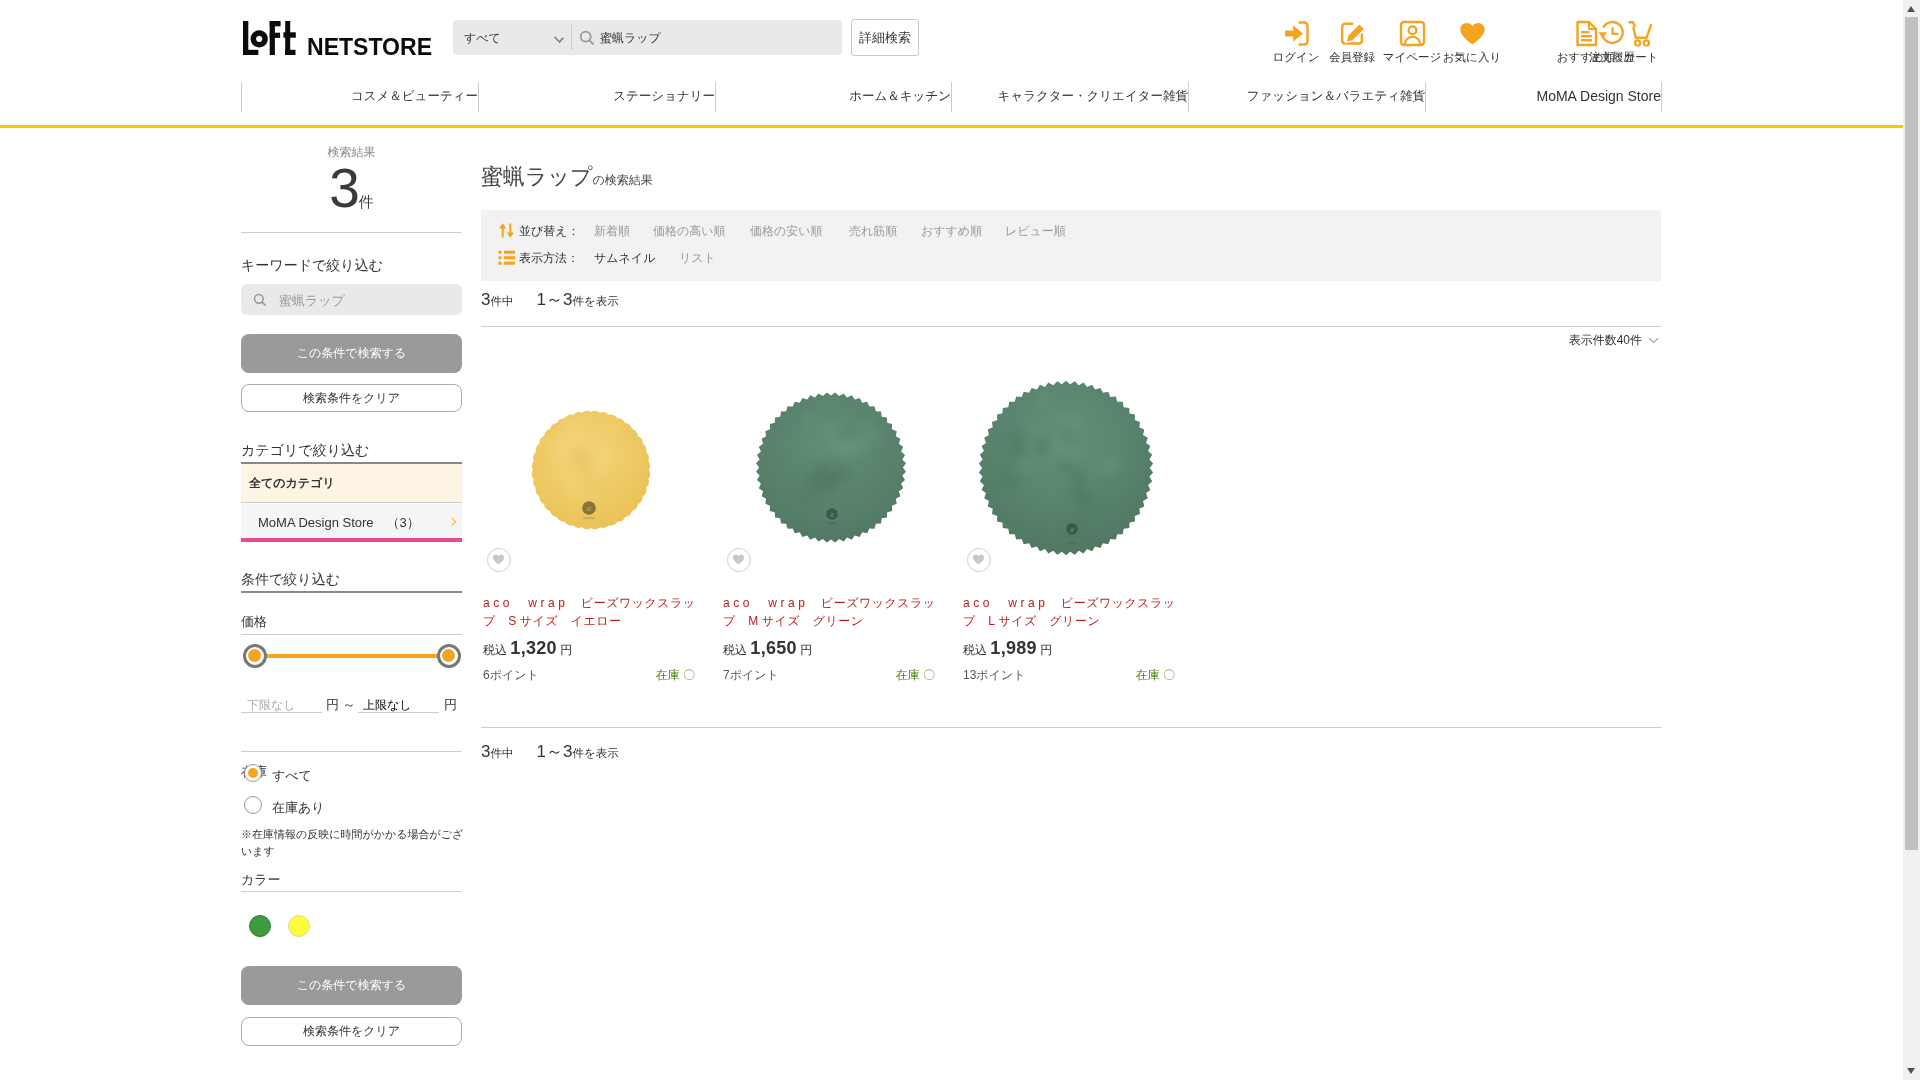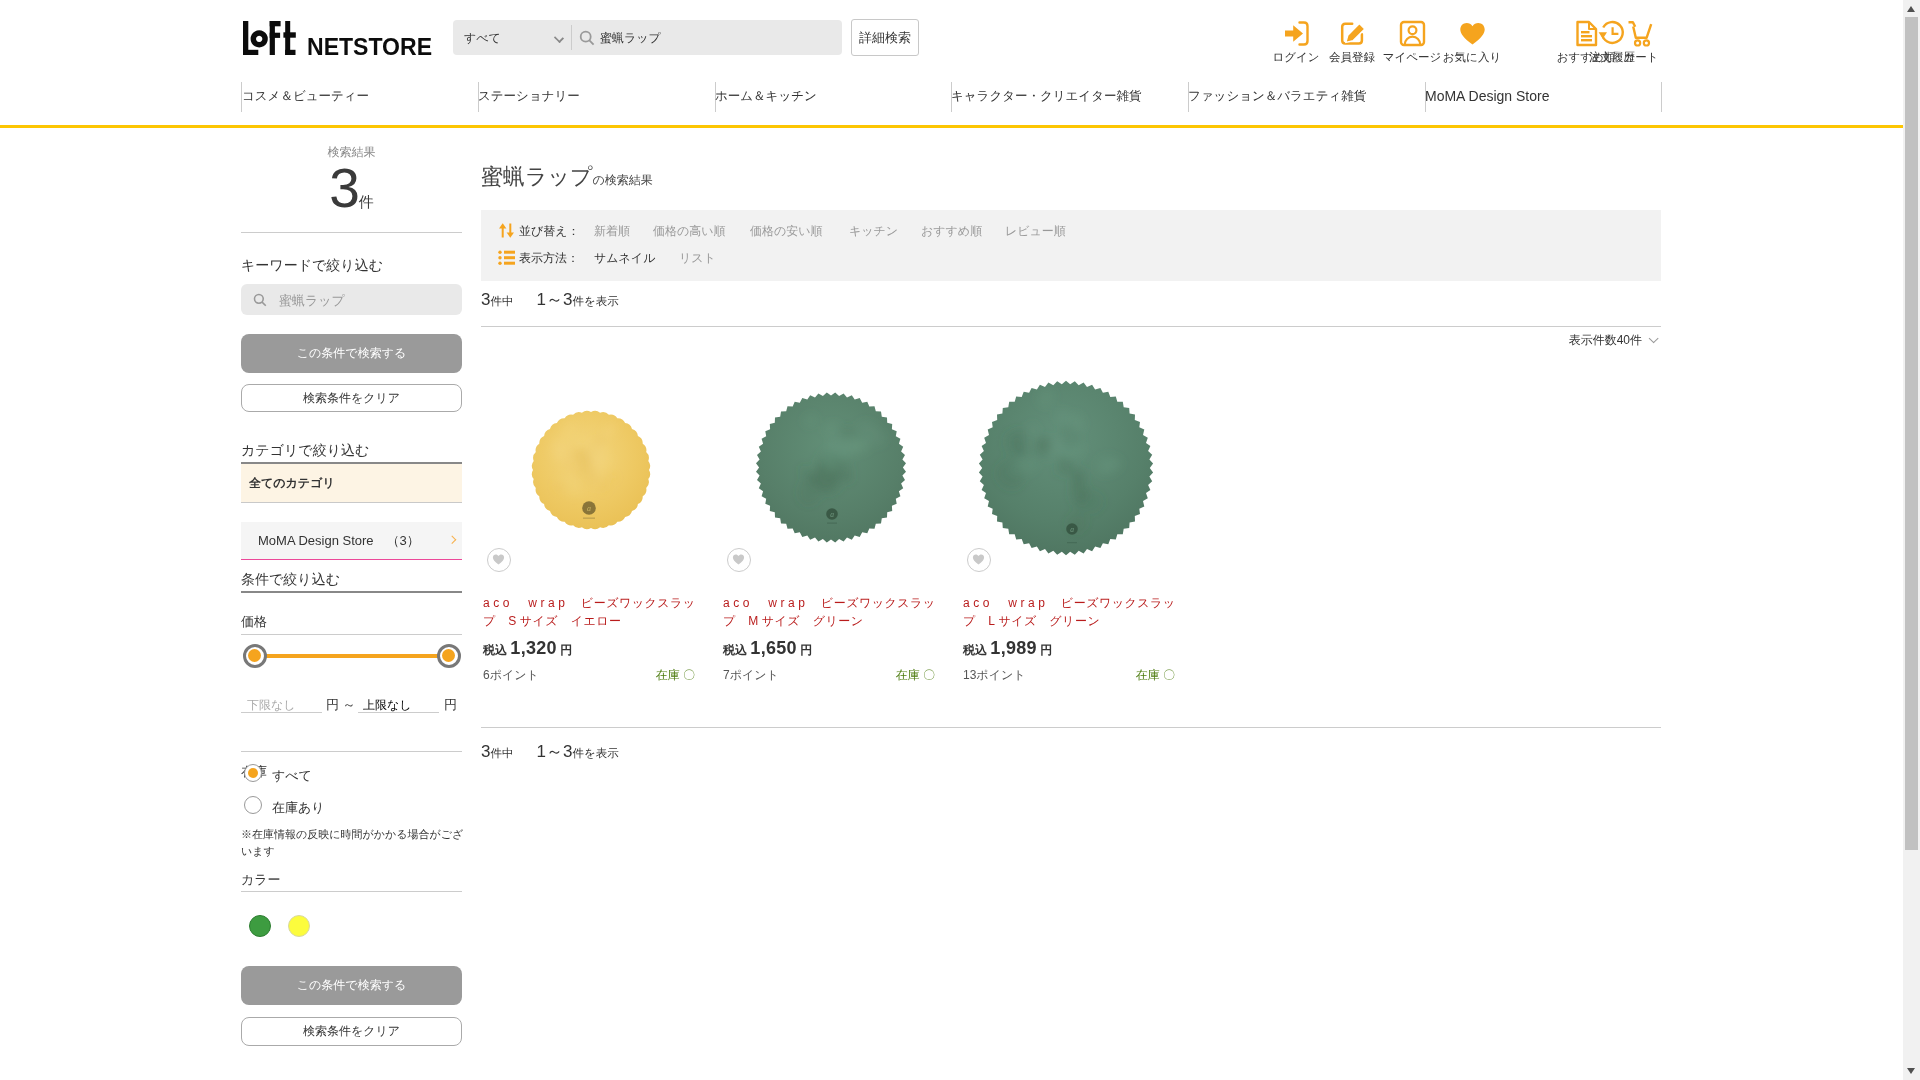--- a/index.html
+++ b/index.html
@@ -21,39 +21,39 @@
 #searchbar .all{position:absolute;left:11px;top:10px;font-size:12px;color:#333}
 #searchbar .chev{position:absolute;left:102px;top:14px;width:8px;height:8px;border-right:2px solid #888;border-bottom:2px solid #888;transform:rotate(45deg) scale(1,.8)}
 #searchbar .div{position:absolute;left:118px;top:5px;width:1px;height:25px;background:#ccc}
 #searchbar .kw{position:absolute;left:147px;top:10px;font-size:12px;color:#333}
 #btn-adv{left:851px;top:19px;width:68px;height:37px;background:#fff;border:1px solid #c8c8c8;border-radius:3px;font-size:13px;color:#333;text-align:center;line-height:35px;box-sizing:border-box}
 .hicon{position:absolute;top:20px;text-align:center}
 .hicon svg{display:block;margin:0 auto}
 .hicon .lb{font-size:11.5px;color:#333;margin-top:3px;white-space:nowrap}
 
 #nav{left:0;top:80px;width:1920px;height:45px}
-#nav .it{position:absolute;top:0;height:33px;line-height:33px;text-align:left;font-size:12.5px;color:#333}
+#nav .it{position:absolute;top:0;height:33px;line-height:33px;text-align:right;font-size:12.5px;color:#333}
 #nav .vd{position:absolute;top:2px;width:1px;height:30px;background:#ccc}
 #yline{left:0;top:125px;width:1920px;height:3px;background:#fdc602}
 
 #side{left:241px;top:130px;width:221px}
 .s-c{position:absolute;left:0;width:221px;text-align:center}
 .hr{position:absolute;left:0;width:221px;border-top:1px solid #ccc}
 .hrd{position:absolute;left:0;width:221px;border-top:2px solid #888}
 .sh{position:absolute;left:0;font-size:14px;color:#333}
 .sbtn1{position:absolute;left:0;width:221px;background:#9a9a9a;color:#fff;font-size:12px;text-align:center;border-radius:8px}
 .sbtn2{position:absolute;left:0;width:221px;background:#fff;border:1px solid #aaa;color:#333;font-size:12px;text-align:center;border-radius:8px;box-sizing:border-box}
 
 #main{left:481px;top:130px;width:1180px}
 .g{color:#999}
 .mhr{position:absolute;left:0;width:1180px;border-top:1px solid #ccc}
 
 .pt{position:absolute;width:232px;font-size:12px;line-height:17.5px;color:#b91c1c;letter-spacing:.5px}
 .lsp{letter-spacing:3.5px}
-.price{position:absolute;font-size:12px;font-weight:bold;color:#333}
+.price{position:absolute;font-size:12px;font-weight:normal;color:#333}
 .price b{font-size:18px;letter-spacing:.3px}
 .pp{position:absolute;font-size:12px;color:#555}
 .stock{position:absolute;font-size:12px;color:#4d7c0f}
 .heart{position:absolute;width:24px;height:24px;border:1.5px solid #ccc;border-radius:50%;background:#fff;box-sizing:border-box}
 </style>
 </head>
 <body>
 
 <div id="sb">
     <span class="tri up"></span>
@@ -181,21 +181,21 @@
         <line x1="10.4" y1="10.4" x2="14.6" y2="14.6" stroke="#999" stroke-width="1.8"></line>
       </svg>
   <span style="position:absolute;left:38px;top:8px;font-size:13px;color:#999">蜜蝋ラップ</span>
  </div>
  <div class="sbtn1" style="top:204px;height:39px;line-height:39px">この条件で検索する</div>
  <div class="sbtn2" style="top:254px;height:28px;line-height:26px">検索条件をクリア</div>
 
  <div class="sh" style="top:312px">カテゴリで絞り込む</div>
  <div class="hrd" style="top:332px"></div>
  <div class="abs" style="left:0;top:334px;width:221px;height:39px;background:#fdf4e4;border-bottom:1px solid #c9c9c9;font-size:12px;font-weight:bold;line-height:39px;padding-left:8px">全てのカテゴリ</div>
- <div class="abs" style="left:0;top:392px;width:221px;height:38px;background:#f5f5f5;border-bottom:1px solid #ec4899;font-size:13px;line-height:38px;padding-left:17px">MoMA Design Store　（3）
+ <div class="abs" style="left:0;top:374px;width:221px;height:38px;background:#f5f5f5;border-bottom:4px solid #ec4899;font-size:13px;line-height:38px;padding-left:17px">MoMA Design Store　（3）
   <span style="position:absolute;right:8px;top:15px;width:5.5px;height:5.5px;border-right:1.7px solid #f8b14c;border-bottom:1.7px solid #f8b14c;transform:rotate(-45deg)"></span>
  </div>
 
  <div class="sh" style="top:441px">条件で絞り込む</div>
  <div class="hrd" style="top:461px"></div>
  <div class="abs" style="top:483px;font-size:13px">価格</div>
  <div class="hr" style="top:504px"></div>
  <div class="abs" style="left:13px;top:523.5px;width:195px;height:4px;background:#f5a41e"></div>
  <div class="abs" style="left:1.5px;top:513.5px;width:24px;height:24px;border:3px solid #787878;border-radius:50%;background:#fff;box-sizing:border-box">
       <span style="position:absolute;left:2.5px;top:2.5px;width:13px;height:13px;background:#f5a41e;border-radius:50%"></span>
@@ -238,21 +238,21 @@
           <rect x="3.7" y="5.5" width="2" height="10"></rect>
           <path d="M4.7 1.2 L1 6.5 h7.4 z"></path>
           <rect x="11.3" y="1.5" width="2" height="10"></rect>
           <path d="M12.3 15.8 L8.6 10.5 h7.4 z"></path>
         </g>
       </svg>
   <span style="position:absolute;left:38px;top:13px;font-size:12px;color:#333">並び替え：</span>
   <span style="position:absolute;left:113px;top:13px;font-size:12px" class="g">新着順</span>
   <span style="position:absolute;left:172px;top:13px;font-size:12px" class="g">価格の高い順</span>
   <span style="position:absolute;left:269px;top:13px;font-size:12px" class="g">価格の安い順</span>
-  <span style="position:absolute;left:368px;top:13px;font-size:12px" class="g">キッチン</span>
+  <span style="position:absolute;left:368px;top:13px;font-size:12px" class="g">売れ筋順</span>
   <span style="position:absolute;left:440px;top:13px;font-size:12px" class="g">おすすめ順</span>
   <span style="position:absolute;left:524px;top:13px;font-size:12px" class="g">レビュー順</span>
   <svg style="position:absolute;left:17px;top:39px" width="17" height="17" viewBox="0 0 17 17">
         <g fill="#f5a41e">
           <circle cx="2" cy="3.2" r="1.7"></circle>
           <rect x="6" y="1.7" width="11" height="3"></rect>
           <circle cx="2" cy="8.7" r="1.7"></circle>
           <rect x="6" y="7.2" width="11" height="3"></rect>
           <circle cx="2" cy="14.2" r="1.7"></circle>
           <rect x="6" y="12.7" width="11" height="3"></rect>

